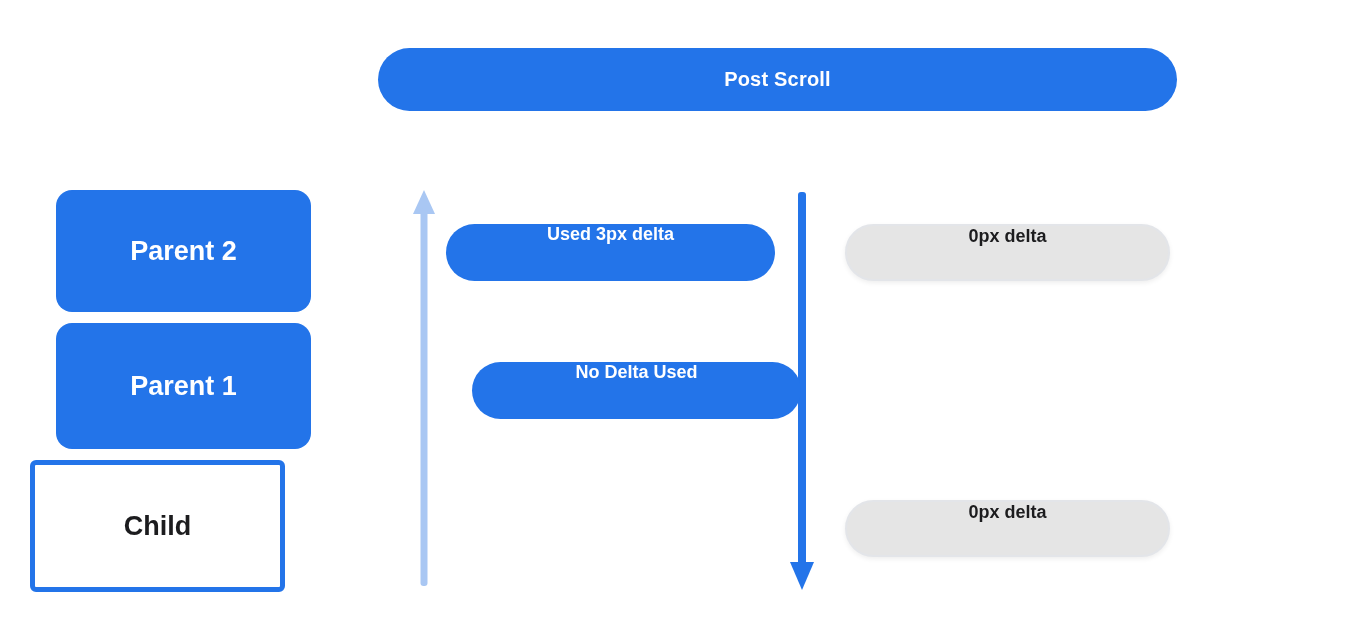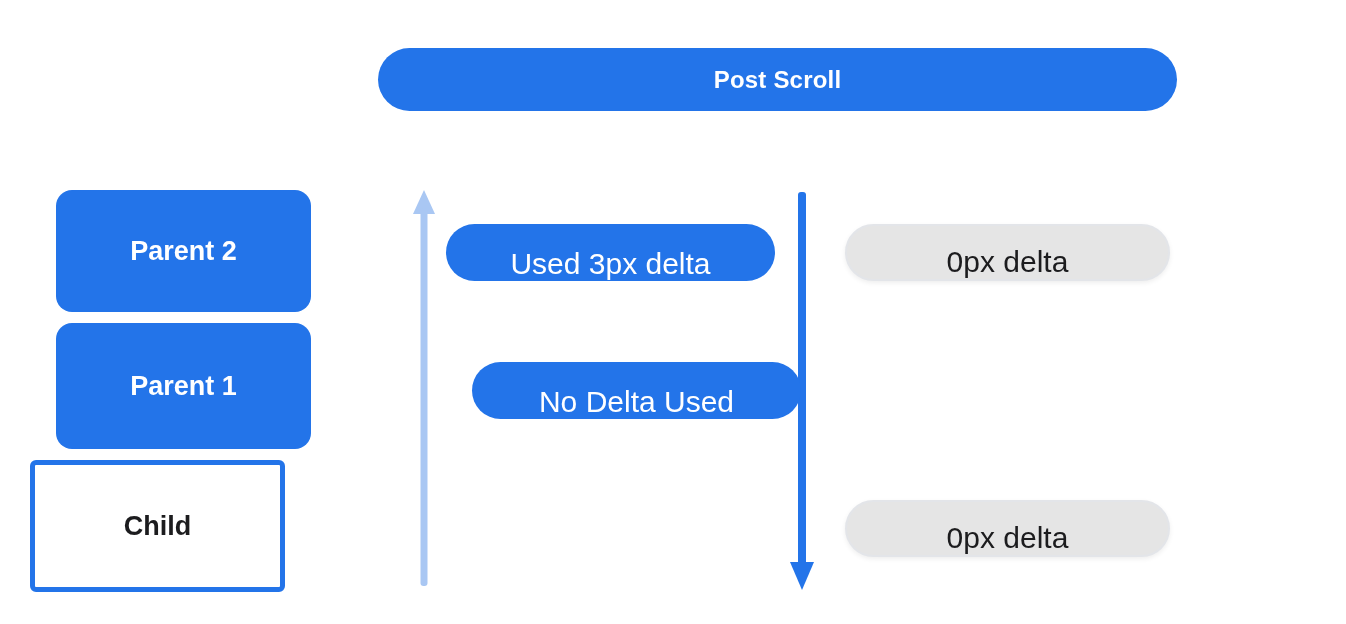--- a/index.html
+++ b/index.html
@@ -16,21 +16,21 @@
   
   .header-pill {
     position: absolute;
     left: 378px; top: 48px;
     width: 799px; height: 63px;
     background: var(--color-blue, #2374E9);
     border-radius: 33px;
     display: flex; align-items: center; justify-content: center;
     color: #ffffff;
     font-weight: 700;
-    font-size: 24px;
+    font-size: 20px;
     letter-spacing: 0.2px;
   }
 
   
   .stack-box {
     position: absolute;
     left: 30px;
     width: 255px;
     display: flex; align-items: center; justify-content: center;
     font-weight: 700;
@@ -50,23 +50,23 @@
     border: 5px solid var(--color-blue, #2374E9);
     border-radius: 6px;
     color: var(--color-text-dark, #1C1C1E);
   }
 
   
   .pill {
     position: absolute;
     height: 57px;
     border-radius: 29px;
-    display: flex; align-items: flex-end; justify-content: center;
-    font-weight: 400;
-    font-size: 30px;
+    display: flex; align-items: flex-start; justify-content: center;
+    font-weight: 700;
+    font-size: 18px;
   }
   .pill-blue {
     background: var(--color-blue, #2374E9);
     color: #ffffff;
   }
   .pill-white {
     background: #e5e5e5;
     border: 2px solid var(--color-pill-border, #E3E5E9);
     box-shadow: 0 2px 5px rgba(0,0,0,0.07);
     color: var(--color-text-dark, #1C1C1E);

